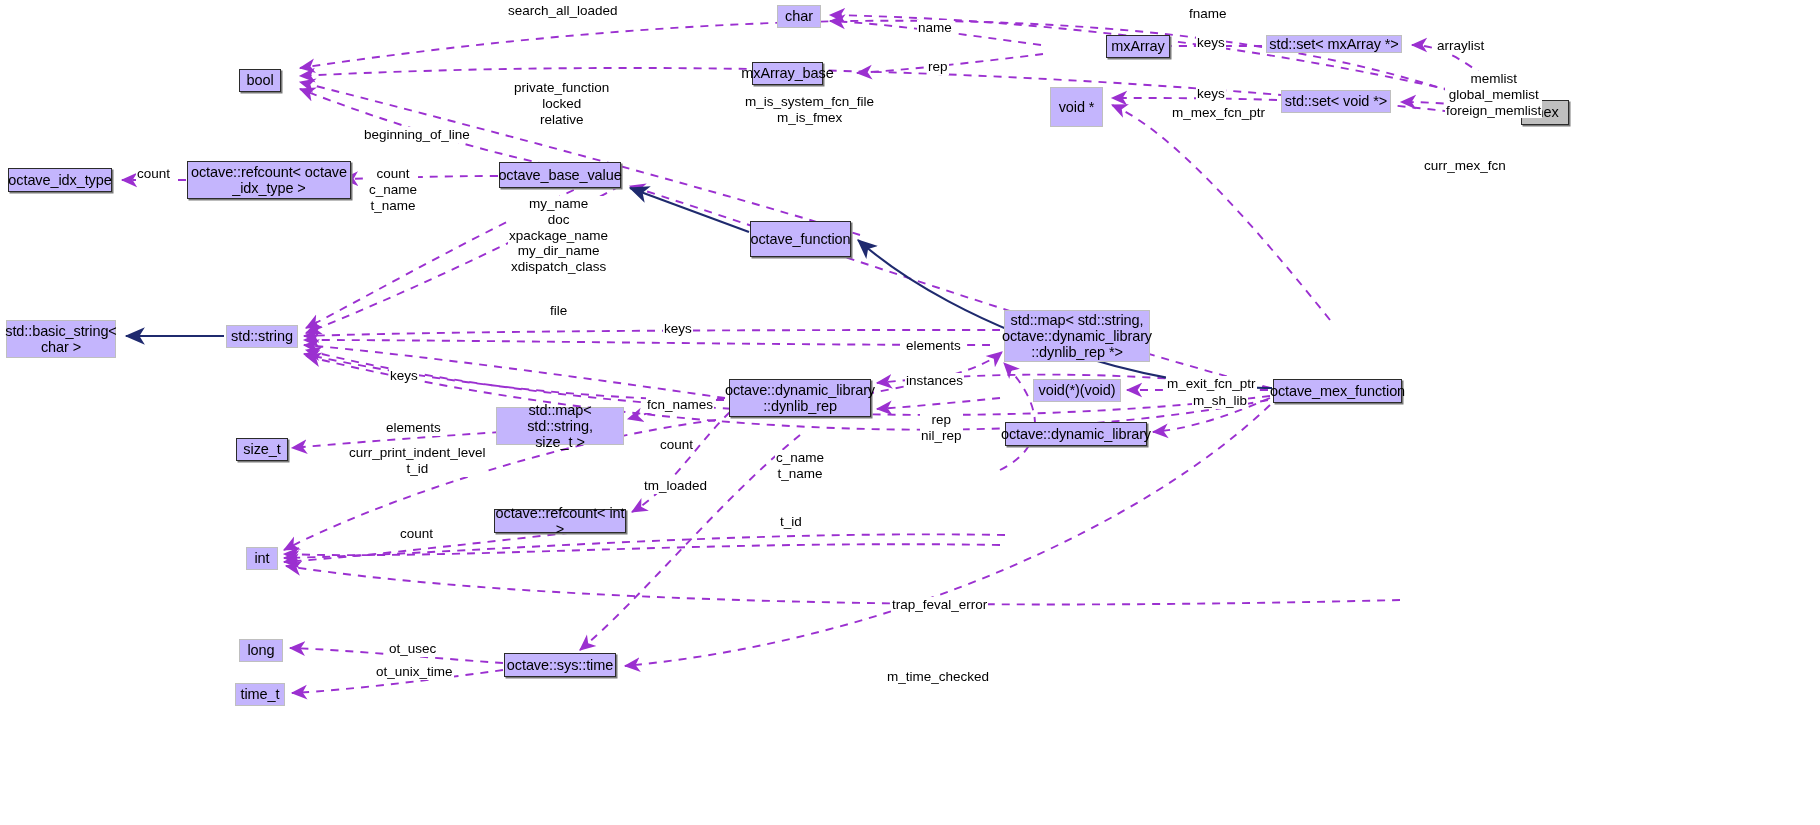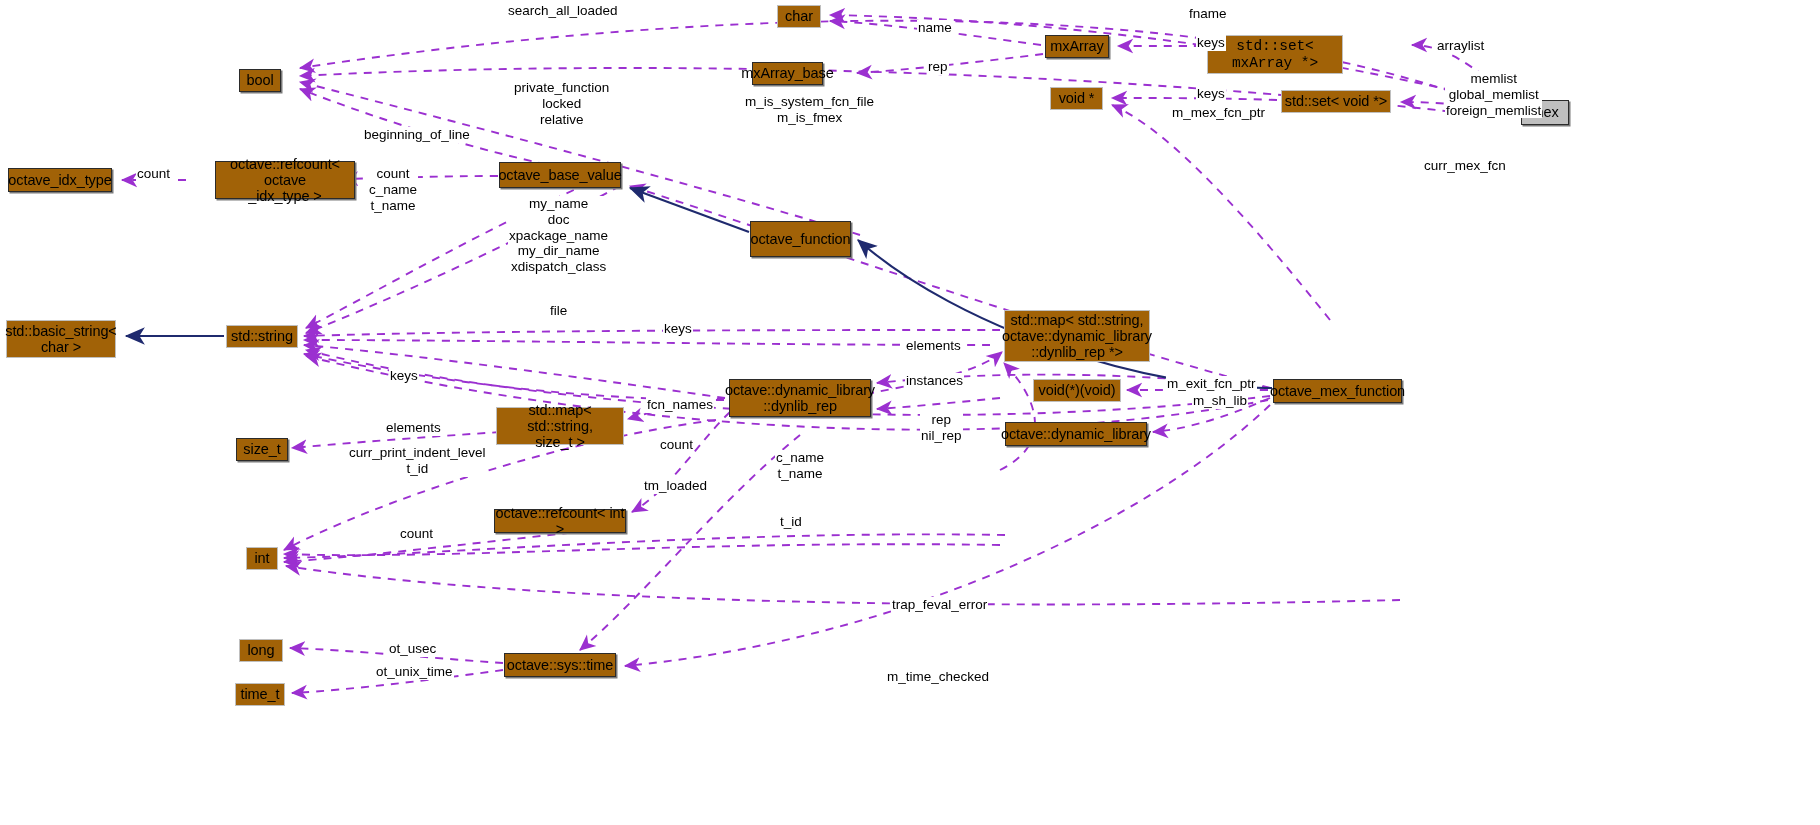--- a/index.html
+++ b/index.html
@@ -22,21 +22,21 @@
     height: 825px;
     pointer-events: none;
   }
   .node {
     position: absolute;
     box-sizing: border-box;
     display: flex;
     align-items: center;
     justify-content: center;
     text-align: center;
-    background: #a16207;
+    background: #c4b5fd;
     font-size: 14.5px;
     color: #000000;
     line-height: 1.12;
     white-space: pre-line;
     letter-spacing: -0.1px;
   }
   .node.thin {
     border: 1px solid #bfbfbf;
   }
   .node.thick {
@@ -142,29 +142,29 @@
 
     <g fill="none" stroke="#1f2a6e" stroke-width="2.1" marker-end="url(#ih)">
       <path d="M 749,232 L 630,188"></path>
       <path d="M 1272,388 C 1150,390 960,330 858,240"></path>
       <path d="M 224,336 L 126,336"></path>
     </g>
   </svg>
 
   <div>
     <div class="node thick" style="left:8px;  top:168px; width:104px; height:24px;">octave_idx_type</div>
-    <div class="node thick" style="left:187px;top:161px; width:140px; height:38px;margin-left:28px;">octave::refcount&lt; octave
+    <div class="node thick" style="left:187px;top:161px; width:164px; height:38px;">octave::refcount&lt; octave
 _idx_type &gt;</div>
     <div class="node thick" style="left:239px;top:69px;  width:42px;  height:23px;">bool</div>
     <div class="node thick" style="left:499px;top:162px; width:122px; height:26px;">octave_base_value</div>
     <div class="node thin" style="left:777px;top:5px;   width:44px;  height:23px;">char</div>
     <div class="node thick" style="left:752px;top:62px;  width:71px;  height:23px;">mxArray_base</div>
-    <div class="node thick" style="left:1045px;top:35px; width:64px;  height:23px;">mxArray</div>
-    <div class="node thin" style="left:1050px;top:87px; width:53px;  height:23px;">void *</div>
-    <div class="node thin" style="left:1207px;top:35px; width:136px; height:39px;font-family:Liberation Mono, monospace;">std::set&lt; mxArray *&gt;</div>
+    <div class="node thick" style="left:1106px;top:35px; width:64px;  height:23px;">mxArray</div>
+    <div class="node thin" style="left:1050px;top:87px; width:53px;  height:40px;">void *</div>
+    <div class="node thin" style="left:1266px;top:35px; width:136px; height:18px;">std::set&lt; mxArray *&gt;</div>
     <div class="node thin" style="left:1281px;top:90px; width:110px; height:23px;">std::set&lt; void *&gt;</div>
     <div class="node root" style="left:1521px;top:100px;width:48px;  height:25px;">mex</div>
     <div class="node thick" style="left:750px;top:221px; width:101px; height:36px;">octave_function</div>
     <div class="node thin" style="left:6px;  top:320px; width:110px; height:38px;">std::basic_string&lt;
 char &gt;</div>
     <div class="node thin" style="left:226px;top:325px; width:72px;  height:23px;">std::string</div>
     <div class="node thick" style="left:236px;top:438px; width:52px;  height:23px;">size_t</div>
     <div class="node thin" style="left:496px;top:407px; width:128px; height:38px;">std::map&lt; std::string,
 size_t &gt;</div>
     <div class="node thick" style="left:494px;top:509px; width:132px; height:24px;">octave::refcount&lt; int &gt;</div>

